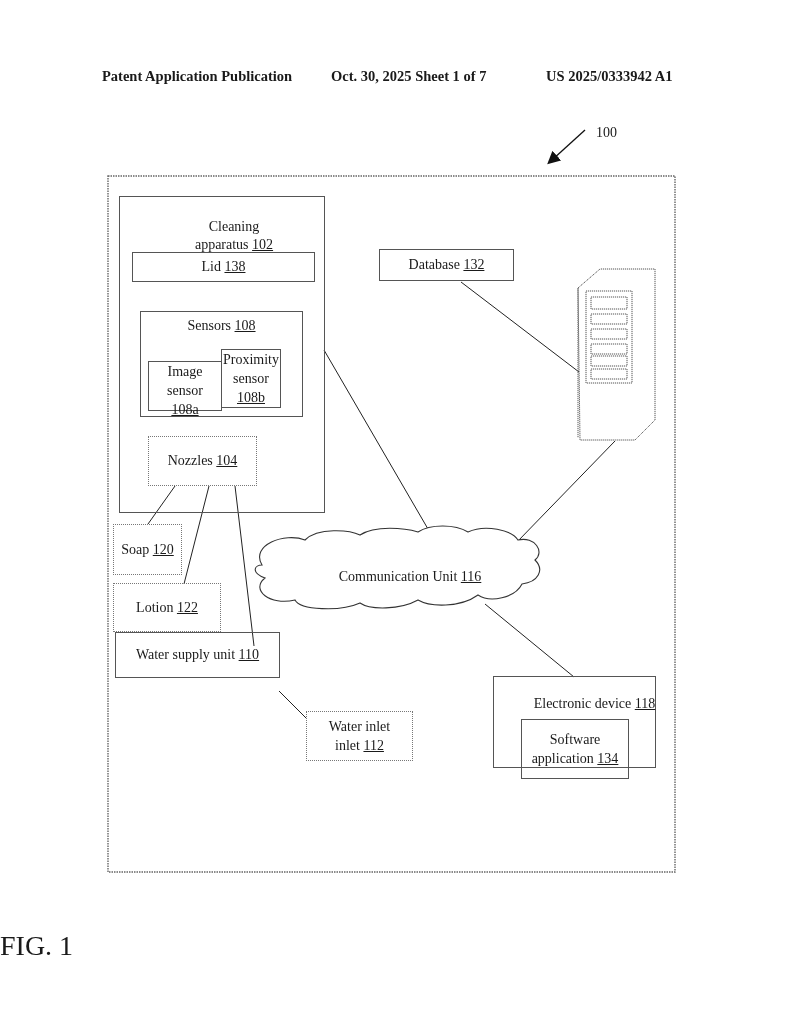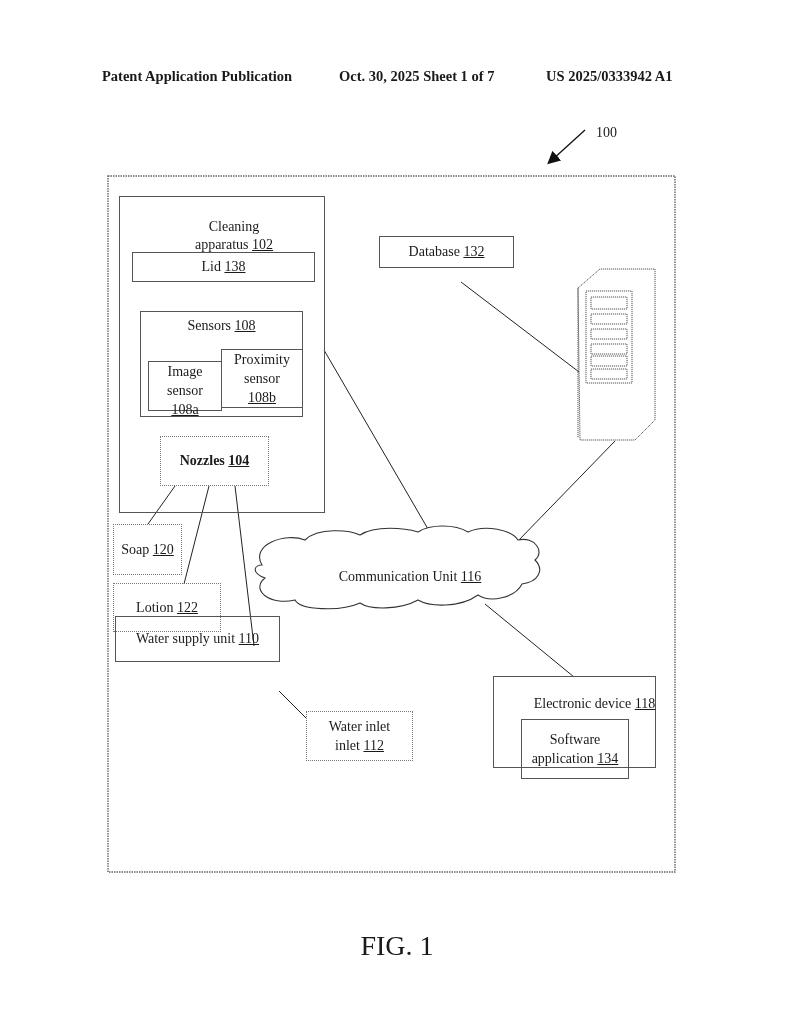--- a/index.html
+++ b/index.html
@@ -5,28 +5,28 @@
   html, body { margin:0; padding:0; background:#ffffff; }
   body { width:794px; height:1024px; position:relative; overflow:hidden;
          font-family:"Liberation Serif", serif; color:#1a1a1a; }
   .hdr { position:absolute; top:68px; font-weight:bold; font-size:14.5px; white-space:nowrap; }
   .box { position:absolute; box-sizing:border-box; border:1.3px solid #555; background:transparent;
          font-size:14px; text-align:center; line-height:18px; }
   .dotted { border:1.2px dotted #777; }
   .u { text-decoration:underline; }
   .lbl { position:absolute; font-size:14px; white-space:nowrap; text-align:center; line-height:18px; }
   svg.lines { position:absolute; left:0; top:0; }
-  .fig { position:absolute; left:0; width:794px; top:930px; text-align:center; font-size:28px; }
+  .fig { position:absolute; left:0; width:794px; top:930px; text-align:left; font-size:28px; }
   .center-flex { display:flex; align-items:center; justify-content:center; flex-direction:column; }
 </style>
 </head>
 <body>
 
 <div class="hdr" style="left:102px;text-align:right;">Patent Application Publication</div>
-<div class="hdr" style="left:331px;margin-left:8px;">Oct. 30, 2025  Sheet 1 of 7</div>
+<div class="hdr" style="left:331px;">Oct. 30, 2025  Sheet 1 of 7</div>
 <div class="hdr" style="left:546px;">US 2025/0333942 A1</div>
 
 <svg class="lines" width="794" height="1024">
   <defs>
     <marker id="arrowhead" markerWidth="10" markerHeight="10" refX="5" refY="5" orient="auto">
       <path d="M0,0 L10,5 L0,10 Z" fill="#111"></path>
     </marker>
   </defs>
 
   <line x1="585" y1="130" x2="552" y2="160" stroke="#111" stroke-width="1.3" marker-end="url(#arrowhead)"></line>
@@ -96,63 +96,63 @@
   <span>Sensors</span>
   <span class="u">108</span>
 </div>
 
 <div class="box" style="left:148px; top:361px; width:74px; height:50px; line-height:19px; padding-top:0px;">
   <span>Image</span><br>
   <span>sensor</span><br>
   <span class="u">108a</span>
 </div>
 
-<div class="box" style="left:221px; top:349px; width:82px; height:59px; line-height:19px;">
+<div class="box" style="left:221px; top:349px; width:60px; height:59px; line-height:19px;">
   <span>Proximity</span><br>
   <span>sensor</span><br>
   <span class="u">108b</span>
 </div>
 
-<div class="box dotted center-flex" style="left:160px; top:436px; width:109px; height:50px;font-weight:bold;">
+<div class="box dotted center-flex" style="left:148px; top:436px; width:109px; height:50px;">
   <div>
     <span>Nozzles</span>
     <span class="u">104</span>
   </div>
 </div>
 
 <div class="box dotted center-flex" style="left:113px; top:524px; width:69px; height:51px;text-align:center;">
   <div>
     <span>Soap</span>
     <span class="u">120</span>
   </div>
 </div>
 
 <div class="box dotted center-flex" style="left:113px; top:583px; width:108px; height:49px;">
   <div>
     <span>Lotion</span>
     <span class="u">122</span>
   </div>
 </div>
 
-<div class="box center-flex" style="left:115px; top:616px; width:165px; height:46px;">
+<div class="box center-flex" style="left:115px; top:632px; width:165px; height:46px;">
   <div>
     <span>Water supply unit</span>
     <span class="u">110</span>
   </div>
 </div>
 
 <div class="box dotted center-flex" style="left:306px; top:711px; width:107px; height:50px; line-height:19px;">
   <div>
     <span>Water inlet</span><br>
     <span>inlet</span>
     <span class="u">112</span>
   </div>
 </div>
 
-<div class="box center-flex" style="left:379px; top:236px; width:135px; height:32px;">
+<div class="box center-flex" style="left:379px; top:249px; width:135px; height:32px;">
   <div>
     <span>Database</span>
     <span class="u">132</span>
   </div>
 </div>
 
 <div class="lbl" style="left:300px; top:568px; width:220px;">
   <span>Communication Unit</span>
   <span class="u">116</span>
 </div>

